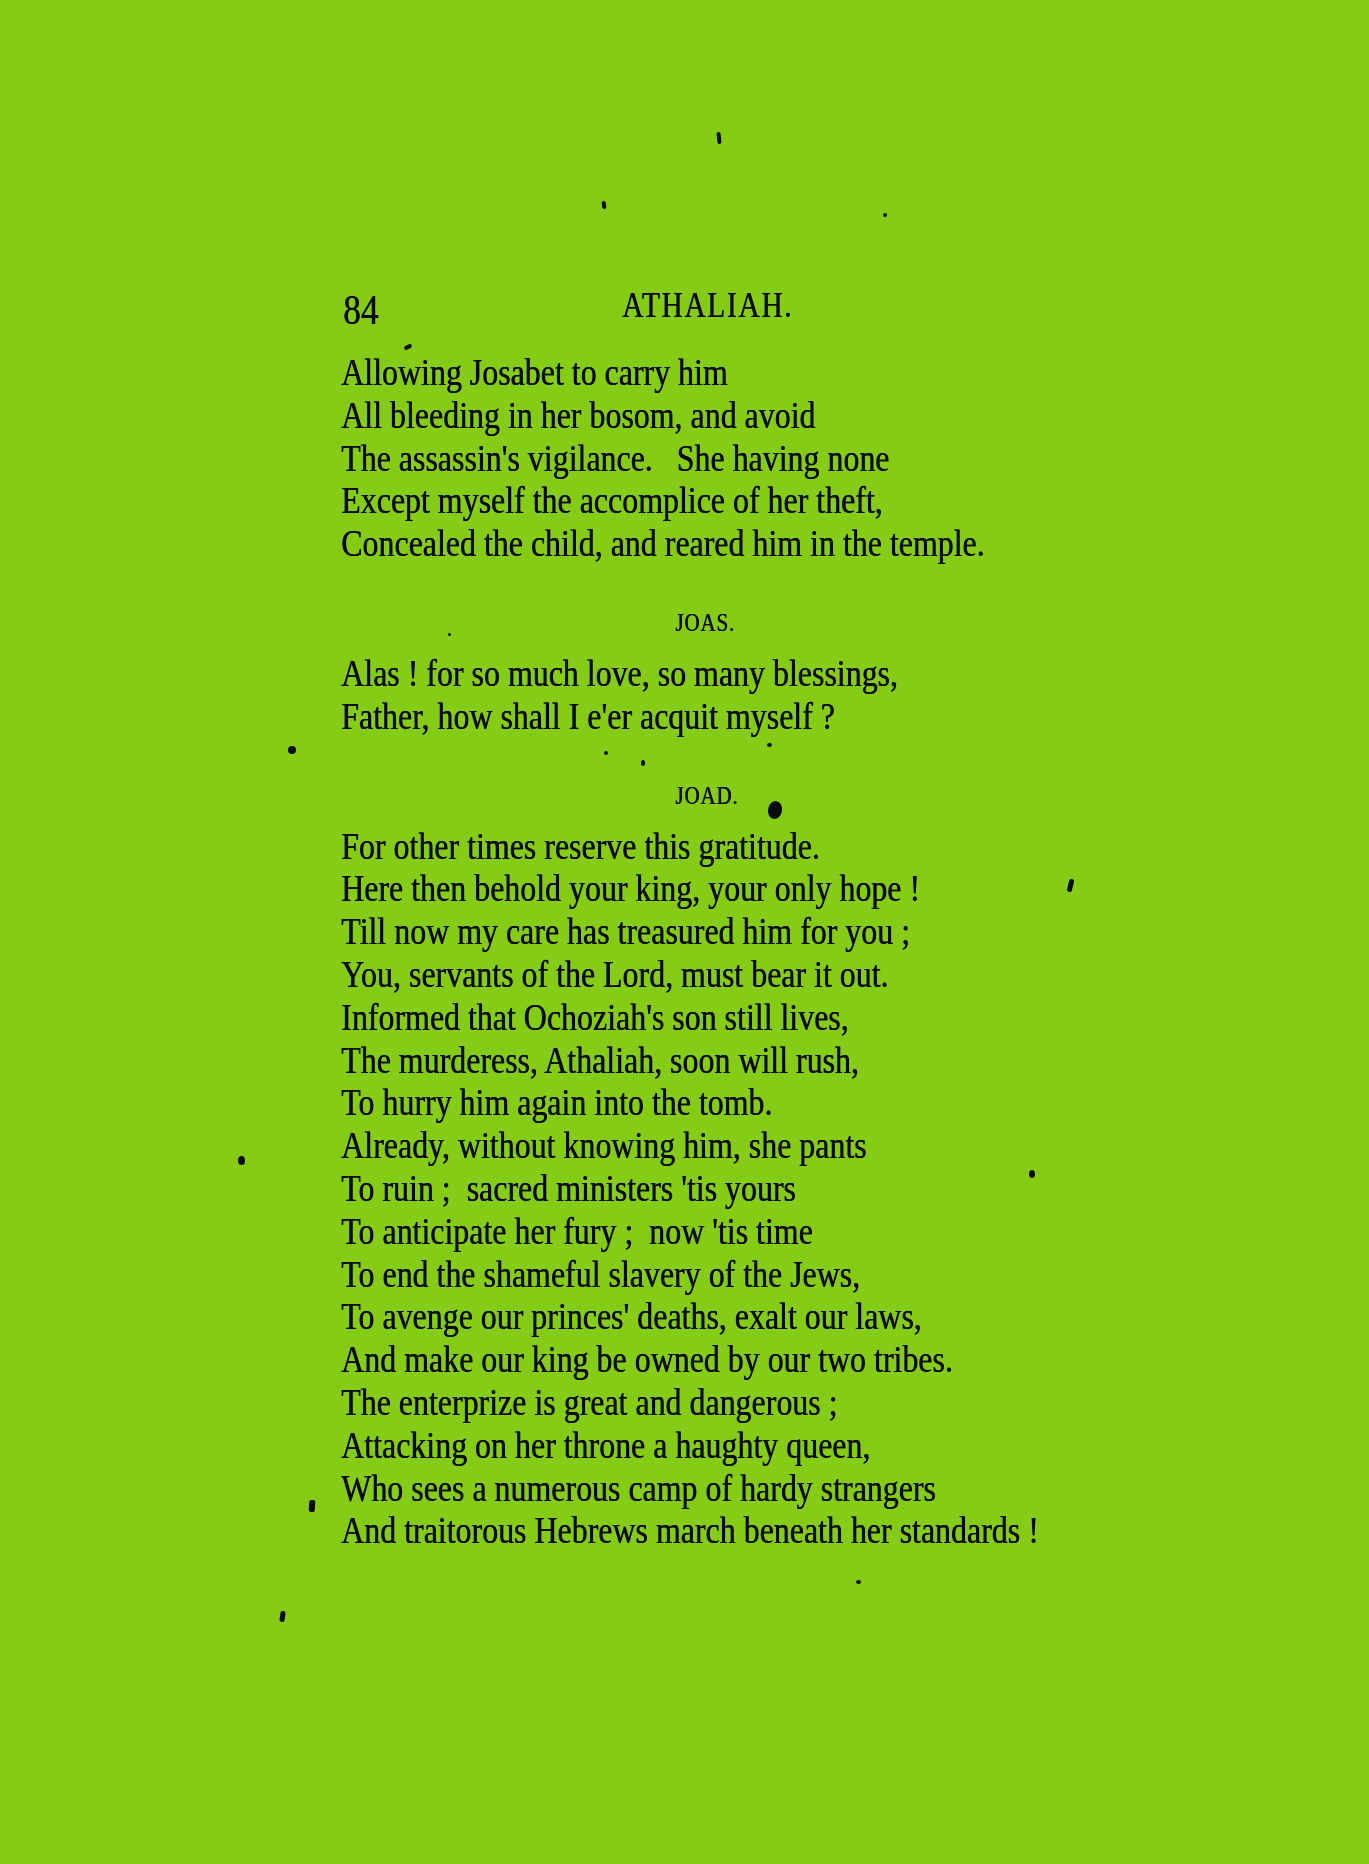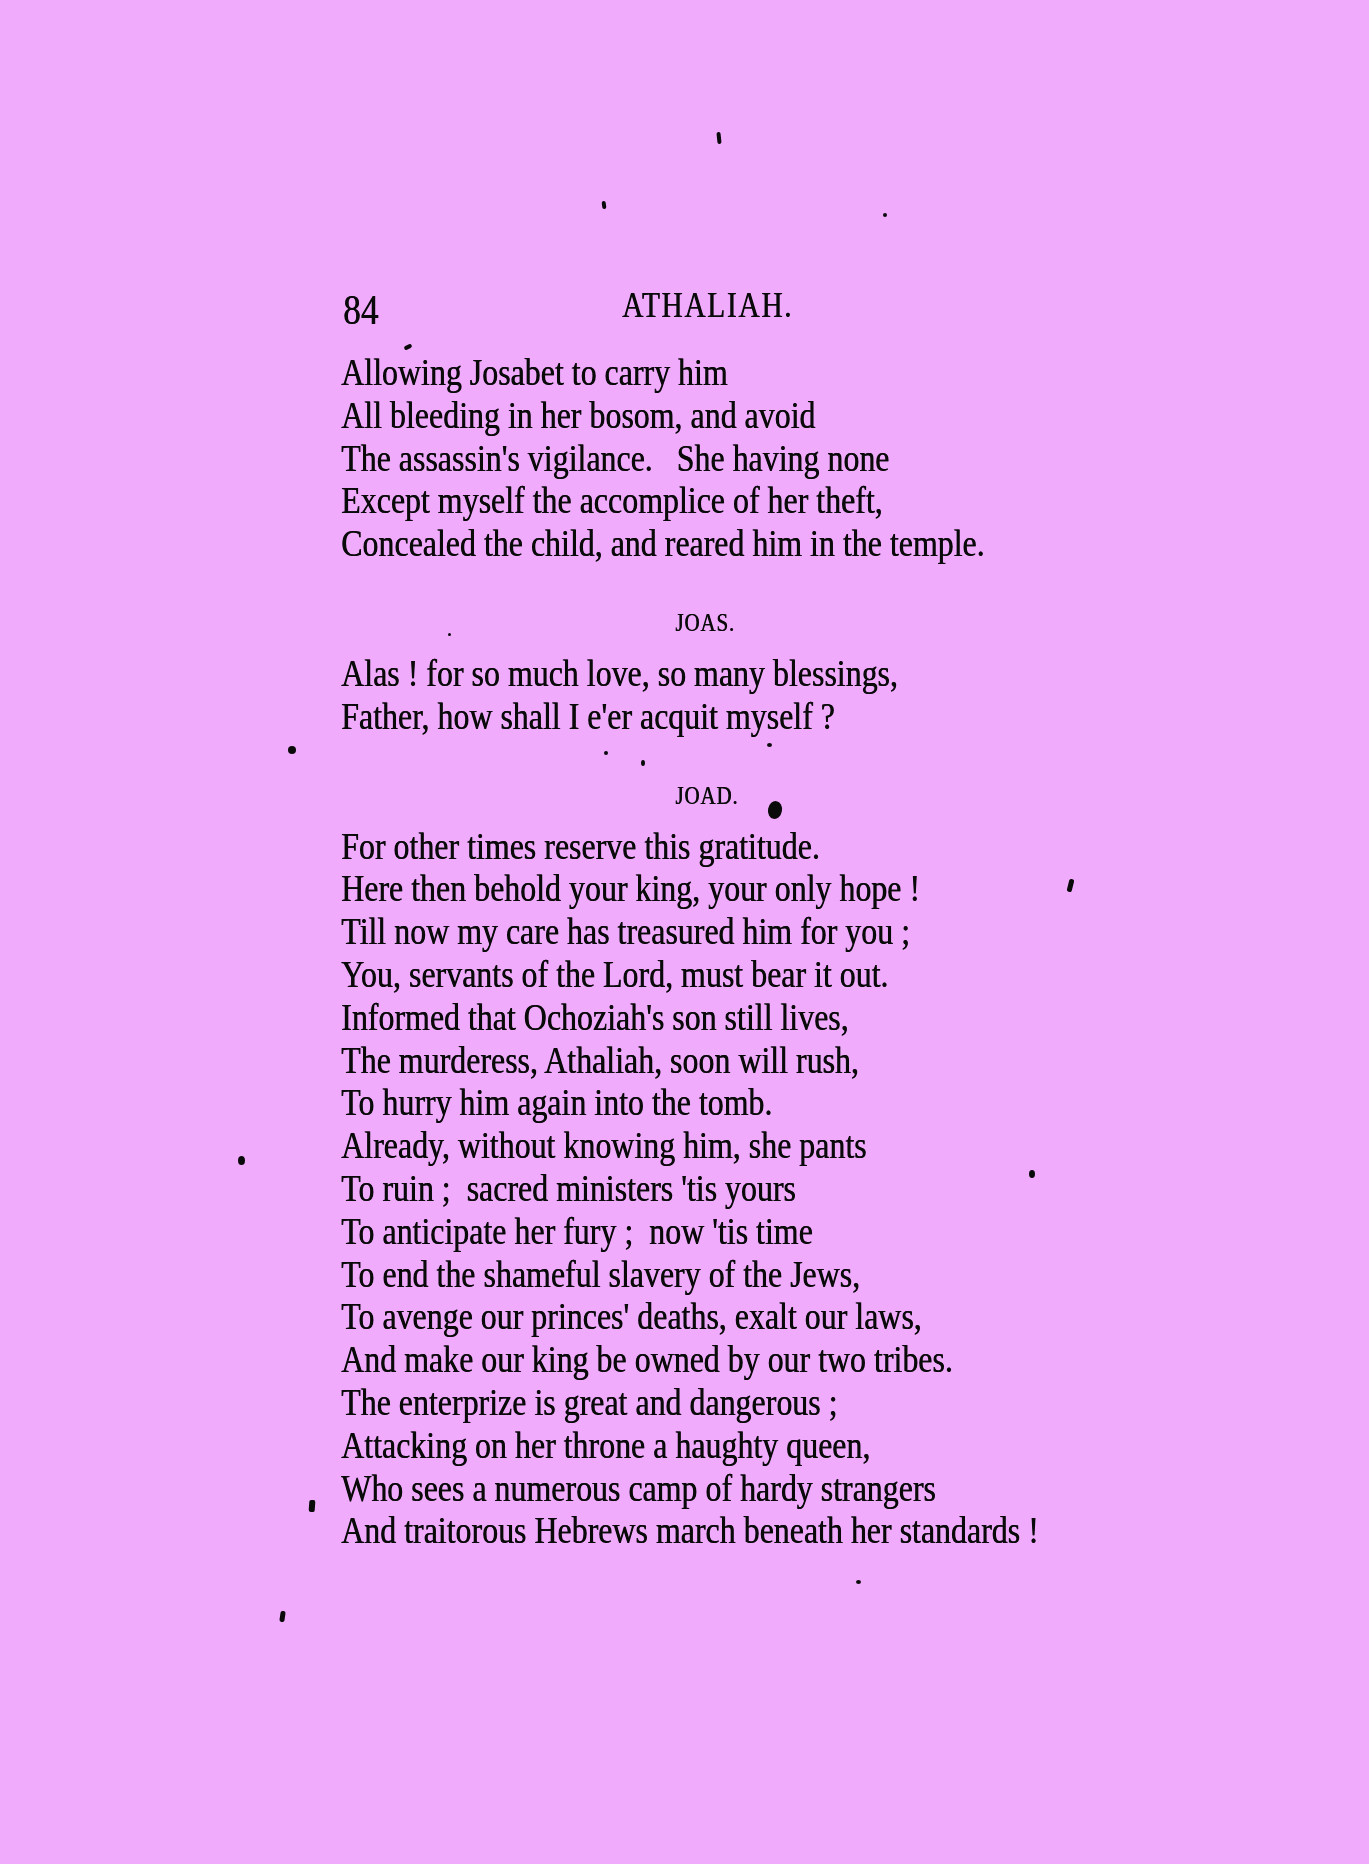--- a/index.html
+++ b/index.html
@@ -1,19 +1,19 @@
 <!DOCTYPE html>
 <html><head>
 <meta charset="utf-8">
 <style>
   html,body{margin:0;padding:0;background:#ffffff;}
   .page{
     position:relative;
     width:1369px;height:1864px;
-    background:#f0abfc;
+    background:#84cc16;
     color:#0a0a0a;
     font-family:"Liberation Serif", serif;
     overflow:hidden;
   }
   .txt{ text-shadow:0.6px 0 0 currentColor; }
   .page-number{
     position:absolute;left:343px;top:289px;
     font-size:42px;line-height:42px;
     transform:scaleX(.84);transform-origin:0 0;
   }

